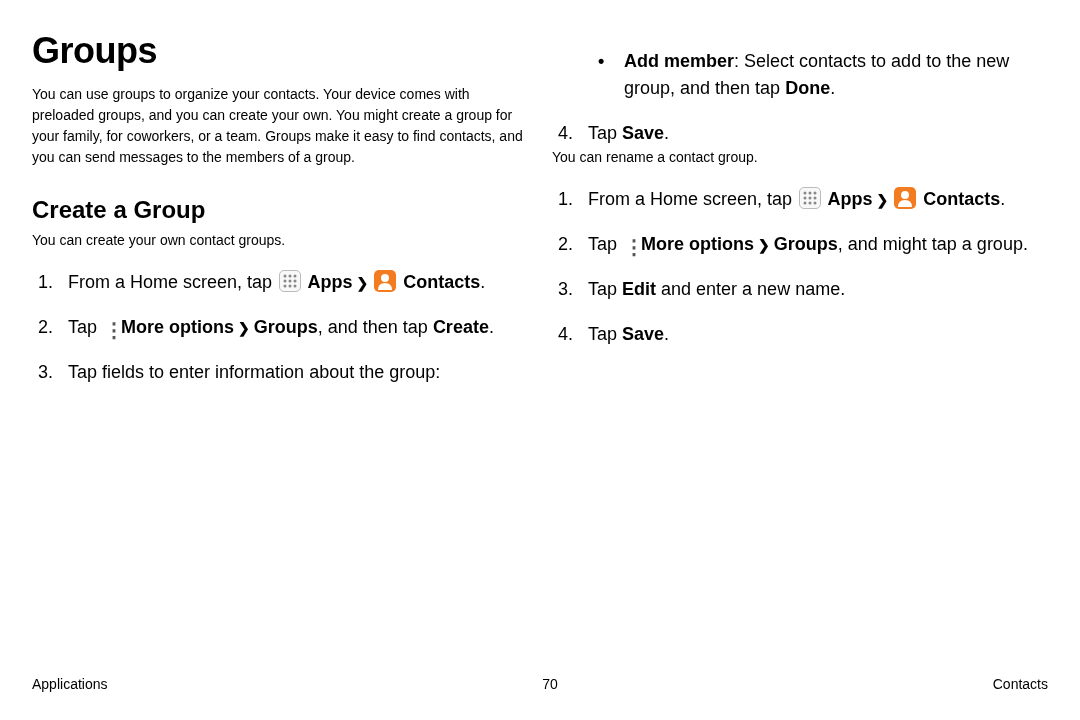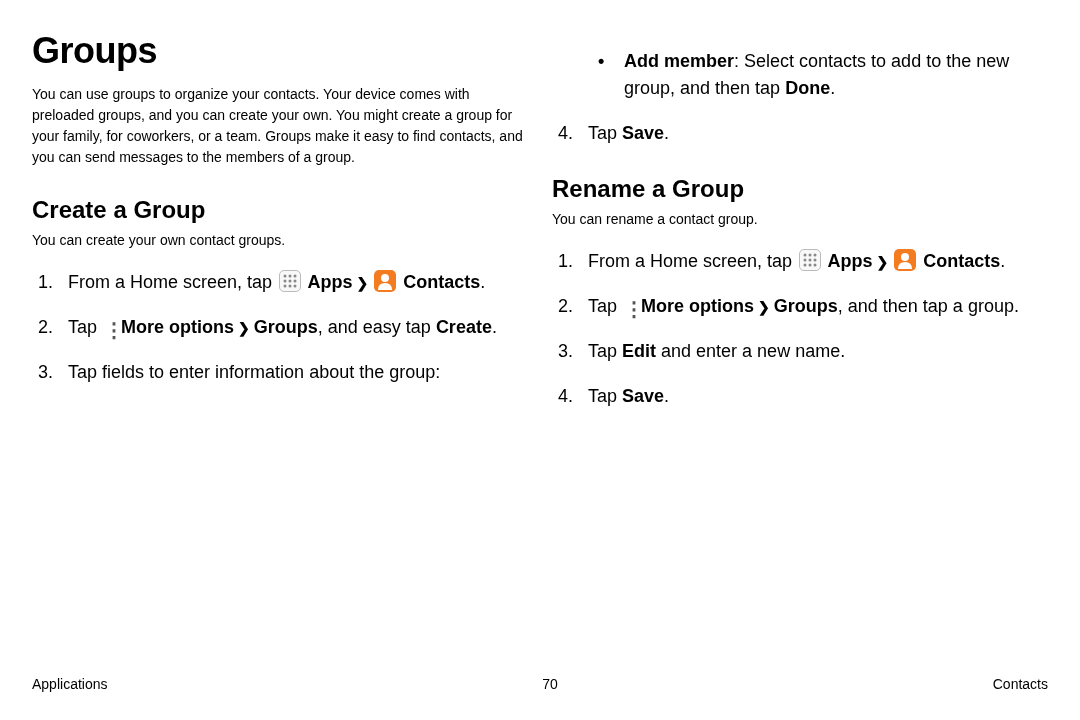--- a/index.html
+++ b/index.html
@@ -156,21 +156,21 @@
                 <circle cx="12" cy="12" r="1.5"></circle>
               </g>
             </svg></span><b> Apps</b><span class="arrow">❯</span><span class="icon-contacts"><svg width="16" height="18">
               <g fill="#fff">
                 <circle cx="8" cy="6" r="4"></circle>
                 <path d="M1 18 Q1 11 8 11 Q15 11 15 18 Z"></path>
               </g>
             </svg></span><b> Contacts</b><span>.</span>
       </li>
       <li>
-        <span>Tap </span><span class="icon-more"></span><b> More options</b><span class="arrow">❯</span><b>Groups</b><span>, and easy tap </span><b>Create</b><span>.</span>
+        <span>Tap </span><span class="icon-more"></span><b> More options</b><span class="arrow">❯</span><b>Groups</b><span>, and then tap </span><b>Create</b><span>.</span>
       </li>
       <li>
         <span>Tap fields to enter information about the group:</span>
         <ul>
         </ul>
       </li>
     </ol>
   </div>
 
   <div class="col">
@@ -178,21 +178,20 @@
       <li>
         <b>Add member</b><span>: Select contacts to add to the new group, and then tap </span><b>Done</b><span>.</span>
       </li>
     </ul>
     <ol start="4" style="counter-reset: step 3;">
       <li>
         <span>Tap </span><b>Save</b><span>.</span>
       </li>
     </ol>
 
-    <h2>Rename a Group</h2>
     <p>You can rename a contact group.</p>
 
     <ol>
       <li>
         <span>From a Home screen, tap </span><span class="icon-apps"><svg width="14" height="14">
               <g fill="#888">
                 <circle cx="2" cy="2" r="1.5"></circle>
                 <circle cx="7" cy="2" r="1.5"></circle>
                 <circle cx="12" cy="2" r="1.5"></circle>
                 <circle cx="2" cy="7" r="1.5"></circle>
@@ -203,21 +202,21 @@
                 <circle cx="12" cy="12" r="1.5"></circle>
               </g>
             </svg></span><b> Apps</b><span class="arrow">❯</span><span class="icon-contacts"><svg width="16" height="18">
               <g fill="#fff">
                 <circle cx="8" cy="6" r="4"></circle>
                 <path d="M1 18 Q1 11 8 11 Q15 11 15 18 Z"></path>
               </g>
             </svg></span><b> Contacts</b><span>.</span>
       </li>
       <li>
-        <span>Tap </span><span class="icon-more"></span><b> More options</b><span class="arrow">❯</span><b>Groups</b><span>, and then tap a group.</span>
+        <span>Tap </span><span class="icon-more"></span><b> More options</b><span class="arrow">❯</span><b>Groups</b><span>, and might tap a group.</span>
       </li>
       <li>
         <span>Tap </span><b>Edit</b><span> and enter a new name.</span>
       </li>
       <li>
         <span>Tap </span><b>Save</b><span>.</span>
       </li>
     </ol>
   </div>
 </div>

